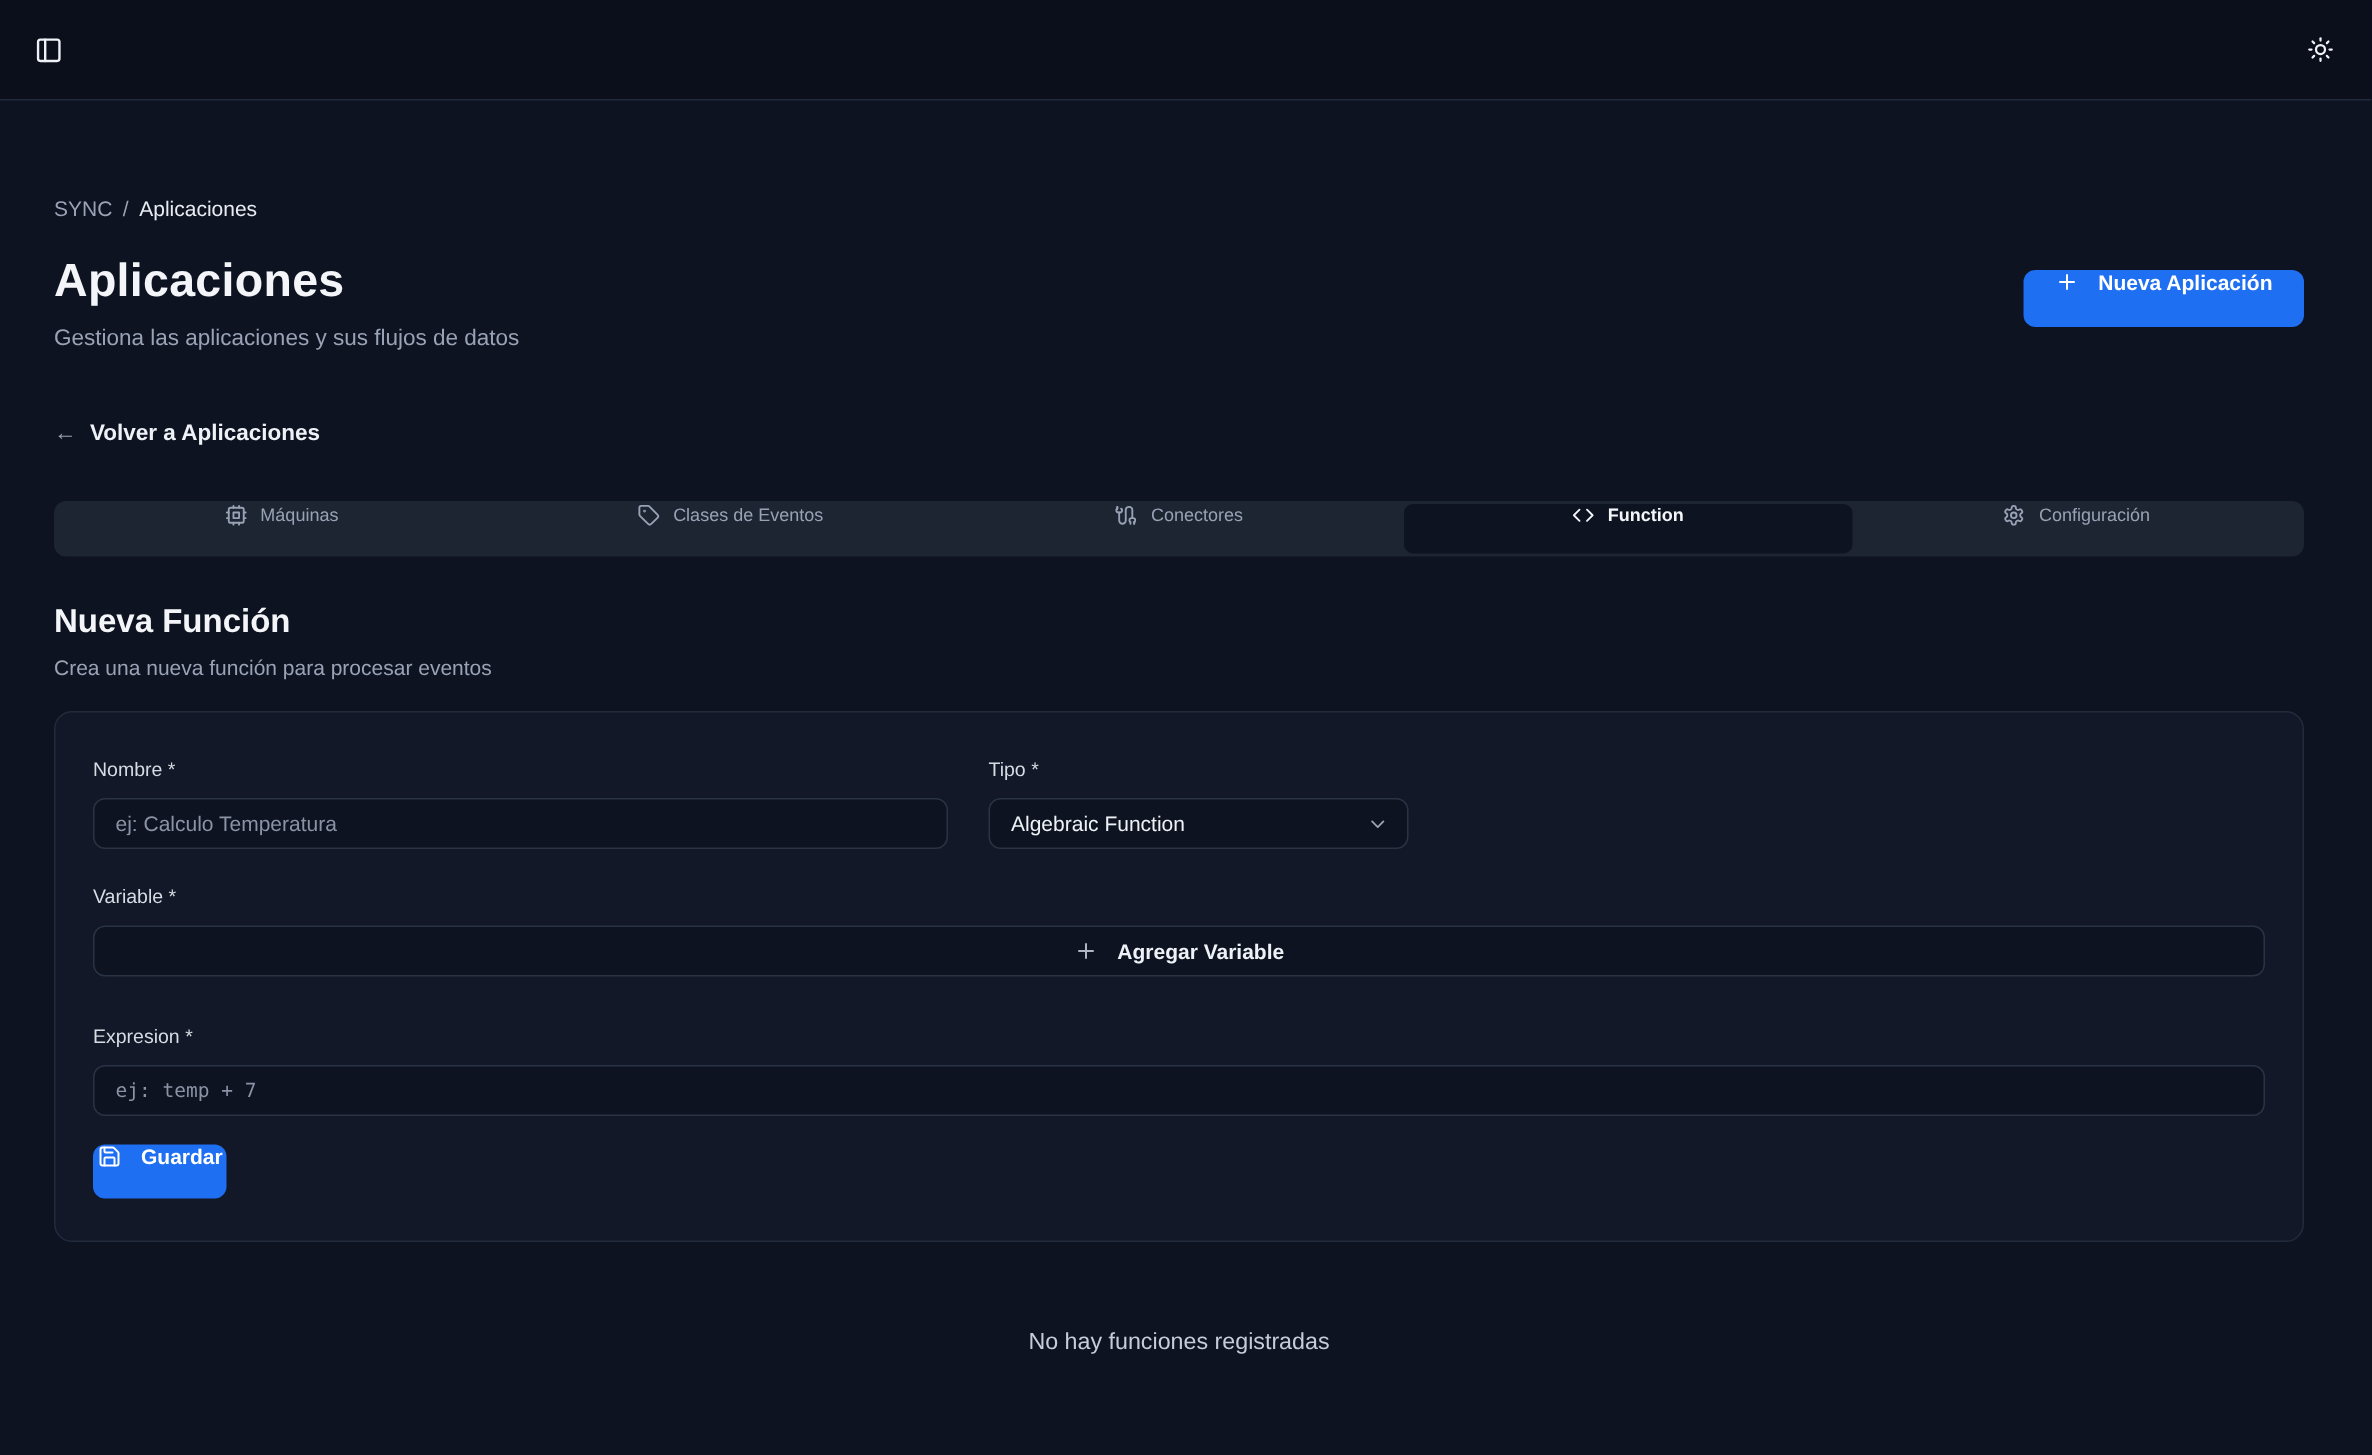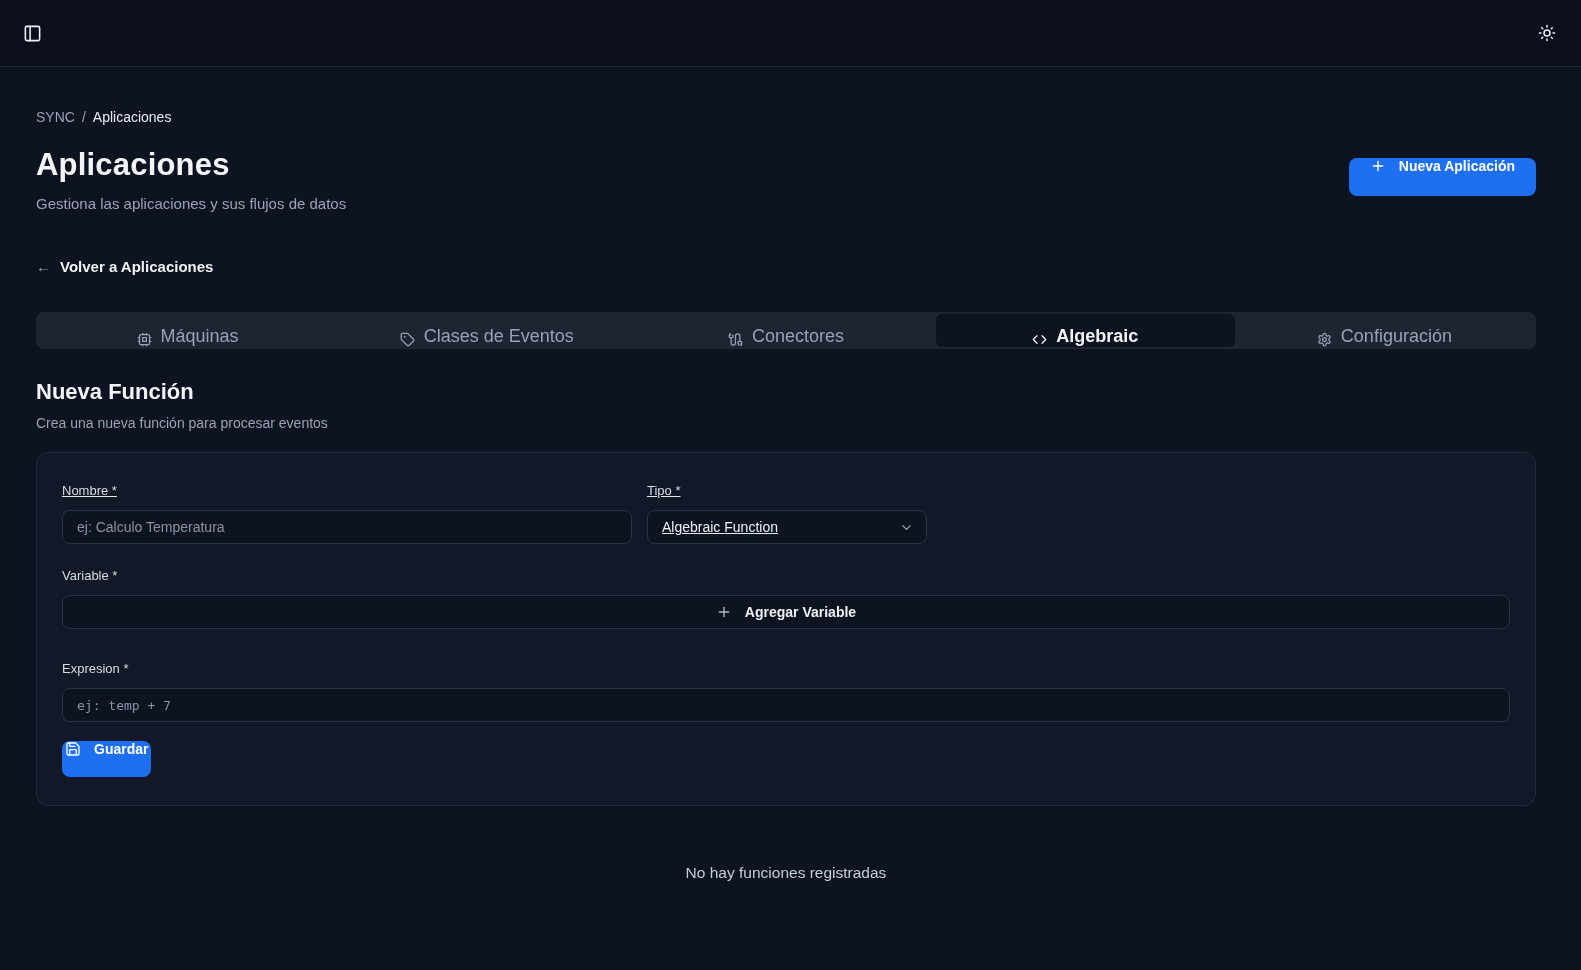--- a/index.html
+++ b/index.html
@@ -25,21 +25,21 @@
   .icon-btn {
     background: none; border: none; cursor: pointer;
     color: #eef1f5; width: 30px; height: 30px;
     display: flex; align-items: center; justify-content: center;
   }
 
   
   .content { padding: 0 45px 0 36px; }
 
   .breadcrumb {
-    margin-top: 42px;
+    margin-top: 64px;
     font-size: 14px;
     display: flex; gap: 7px; align-items: flex-start;
   }
   .breadcrumb .root { color: #9aa3b5; cursor: pointer; }
   .breadcrumb .sep { color: #9aa3b5; }
   .breadcrumb .current { color: #e8ebf1; font-weight: 500; }
 
   .header-row {
     display: flex; justify-content: space-between; align-items: flex-start;
     margin-top: 22px;
@@ -71,23 +71,23 @@
   .tablist {
     margin-top: 36px;
     height: 37px;
     background: #1d2533;
     border-radius: 8px;
     display: grid;
     grid-template-columns: repeat(5, 1fr);
     padding: 2px;
   }
   .tab {
-    display: flex; align-items: flex-end; justify-content: center; gap: 9px;
+    display: flex; align-items: flex-start; justify-content: center; gap: 9px;
     background: none; border: none; cursor: pointer;
-    color: #98a2b4; font-size: 18px; font-weight: 500;
+    color: #98a2b4; font-size: 12px; font-weight: 500;
     font-family: "Liberation Sans", sans-serif;
     border-radius: 6px;
   }
   .tab.active { background: #0d1320; color: #f3f5f8; font-weight: 700; }
 
   
   .section-title { margin-top: 30px; font-size: 22px; font-weight: 700; color: #f3f5f8; }
   .section-subtitle { margin-top: 10px; font-size: 14px; color: #9aa3b5; }
 
   
@@ -96,21 +96,21 @@
     background: #121827;
     border: 1px solid #222b3c;
     border-radius: 12px;
     padding: 30px 25px 28px 25px;
   }
   .field-label {
     display: block;
     font-size: 13px; font-weight: 500; color: #d7dbe3;
     margin-bottom: 12px;
   }
-  .row-1 { display: flex; gap: 15px; text-decoration: underline; }
+  .row-1 { display: flex; gap: 27px; }
   .field-name { width: 570px; }
   .field-type { width: 280px; }
 
   .text-input {
     width: 100%; height: 34px;
     background: #0d1320;
     border: 1px solid #2a3344;
     border-radius: 8px;
     padding: 0 14px;
     color: #a16207; font-size: 14px;
@@ -256,21 +256,21 @@
       </span>
       <span>Conectores</span>
     </button>
     <button class="tab active">
       <span>
         <svg width="15" height="15" viewBox="0 0 24 24" fill="none" stroke="currentColor" stroke-width="2" stroke-linecap="round" stroke-linejoin="round">
             <polyline points="16 18 22 12 16 6"></polyline>
             <polyline points="8 6 2 12 8 18"></polyline>
           </svg>
       </span>
-      <span>Algebraic</span>
+      <span>Function</span>
     </button>
     <button class="tab">
       <span>
         <svg width="15" height="15" viewBox="0 0 24 24" fill="none" stroke="currentColor" stroke-width="2" stroke-linecap="round" stroke-linejoin="round">
             <path d="M12.22 2h-.44a2 2 0 0 0-2 2v.18a2 2 0 0 1-1 1.73l-.43.25a2 2 0 0 1-2 0l-.15-.08a2 2 0 0 0-2.73.73l-.22.38a2 2 0 0 0 .73 2.73l.15.1a2 2 0 0 1 1 1.72v.51a2 2 0 0 1-1 1.74l-.15.09a2 2 0 0 0-.73 2.73l.22.38a2 2 0 0 0 2.73.73l.15-.08a2 2 0 0 1 2 0l.43.25a2 2 0 0 1 1 1.73V20a2 2 0 0 0 2 2h.44a2 2 0 0 0 2-2v-.18a2 2 0 0 1 1-1.73l.43-.25a2 2 0 0 1 2 0l.15.08a2 2 0 0 0 2.73-.73l.22-.39a2 2 0 0 0-.73-2.73l-.15-.08a2 2 0 0 1-1-1.74v-.5a2 2 0 0 1 1-1.74l.15-.09a2 2 0 0 0 .73-2.73l-.22-.38a2 2 0 0 0-2.73-.73l-.15.08a2 2 0 0 1-2 0l-.43-.25a2 2 0 0 1-1-1.73V4a2 2 0 0 0-2-2z"></path>
             <circle cx="12" cy="12" r="3"></circle>
           </svg>
       </span>
       <span>Configuración</span>
     </button>

